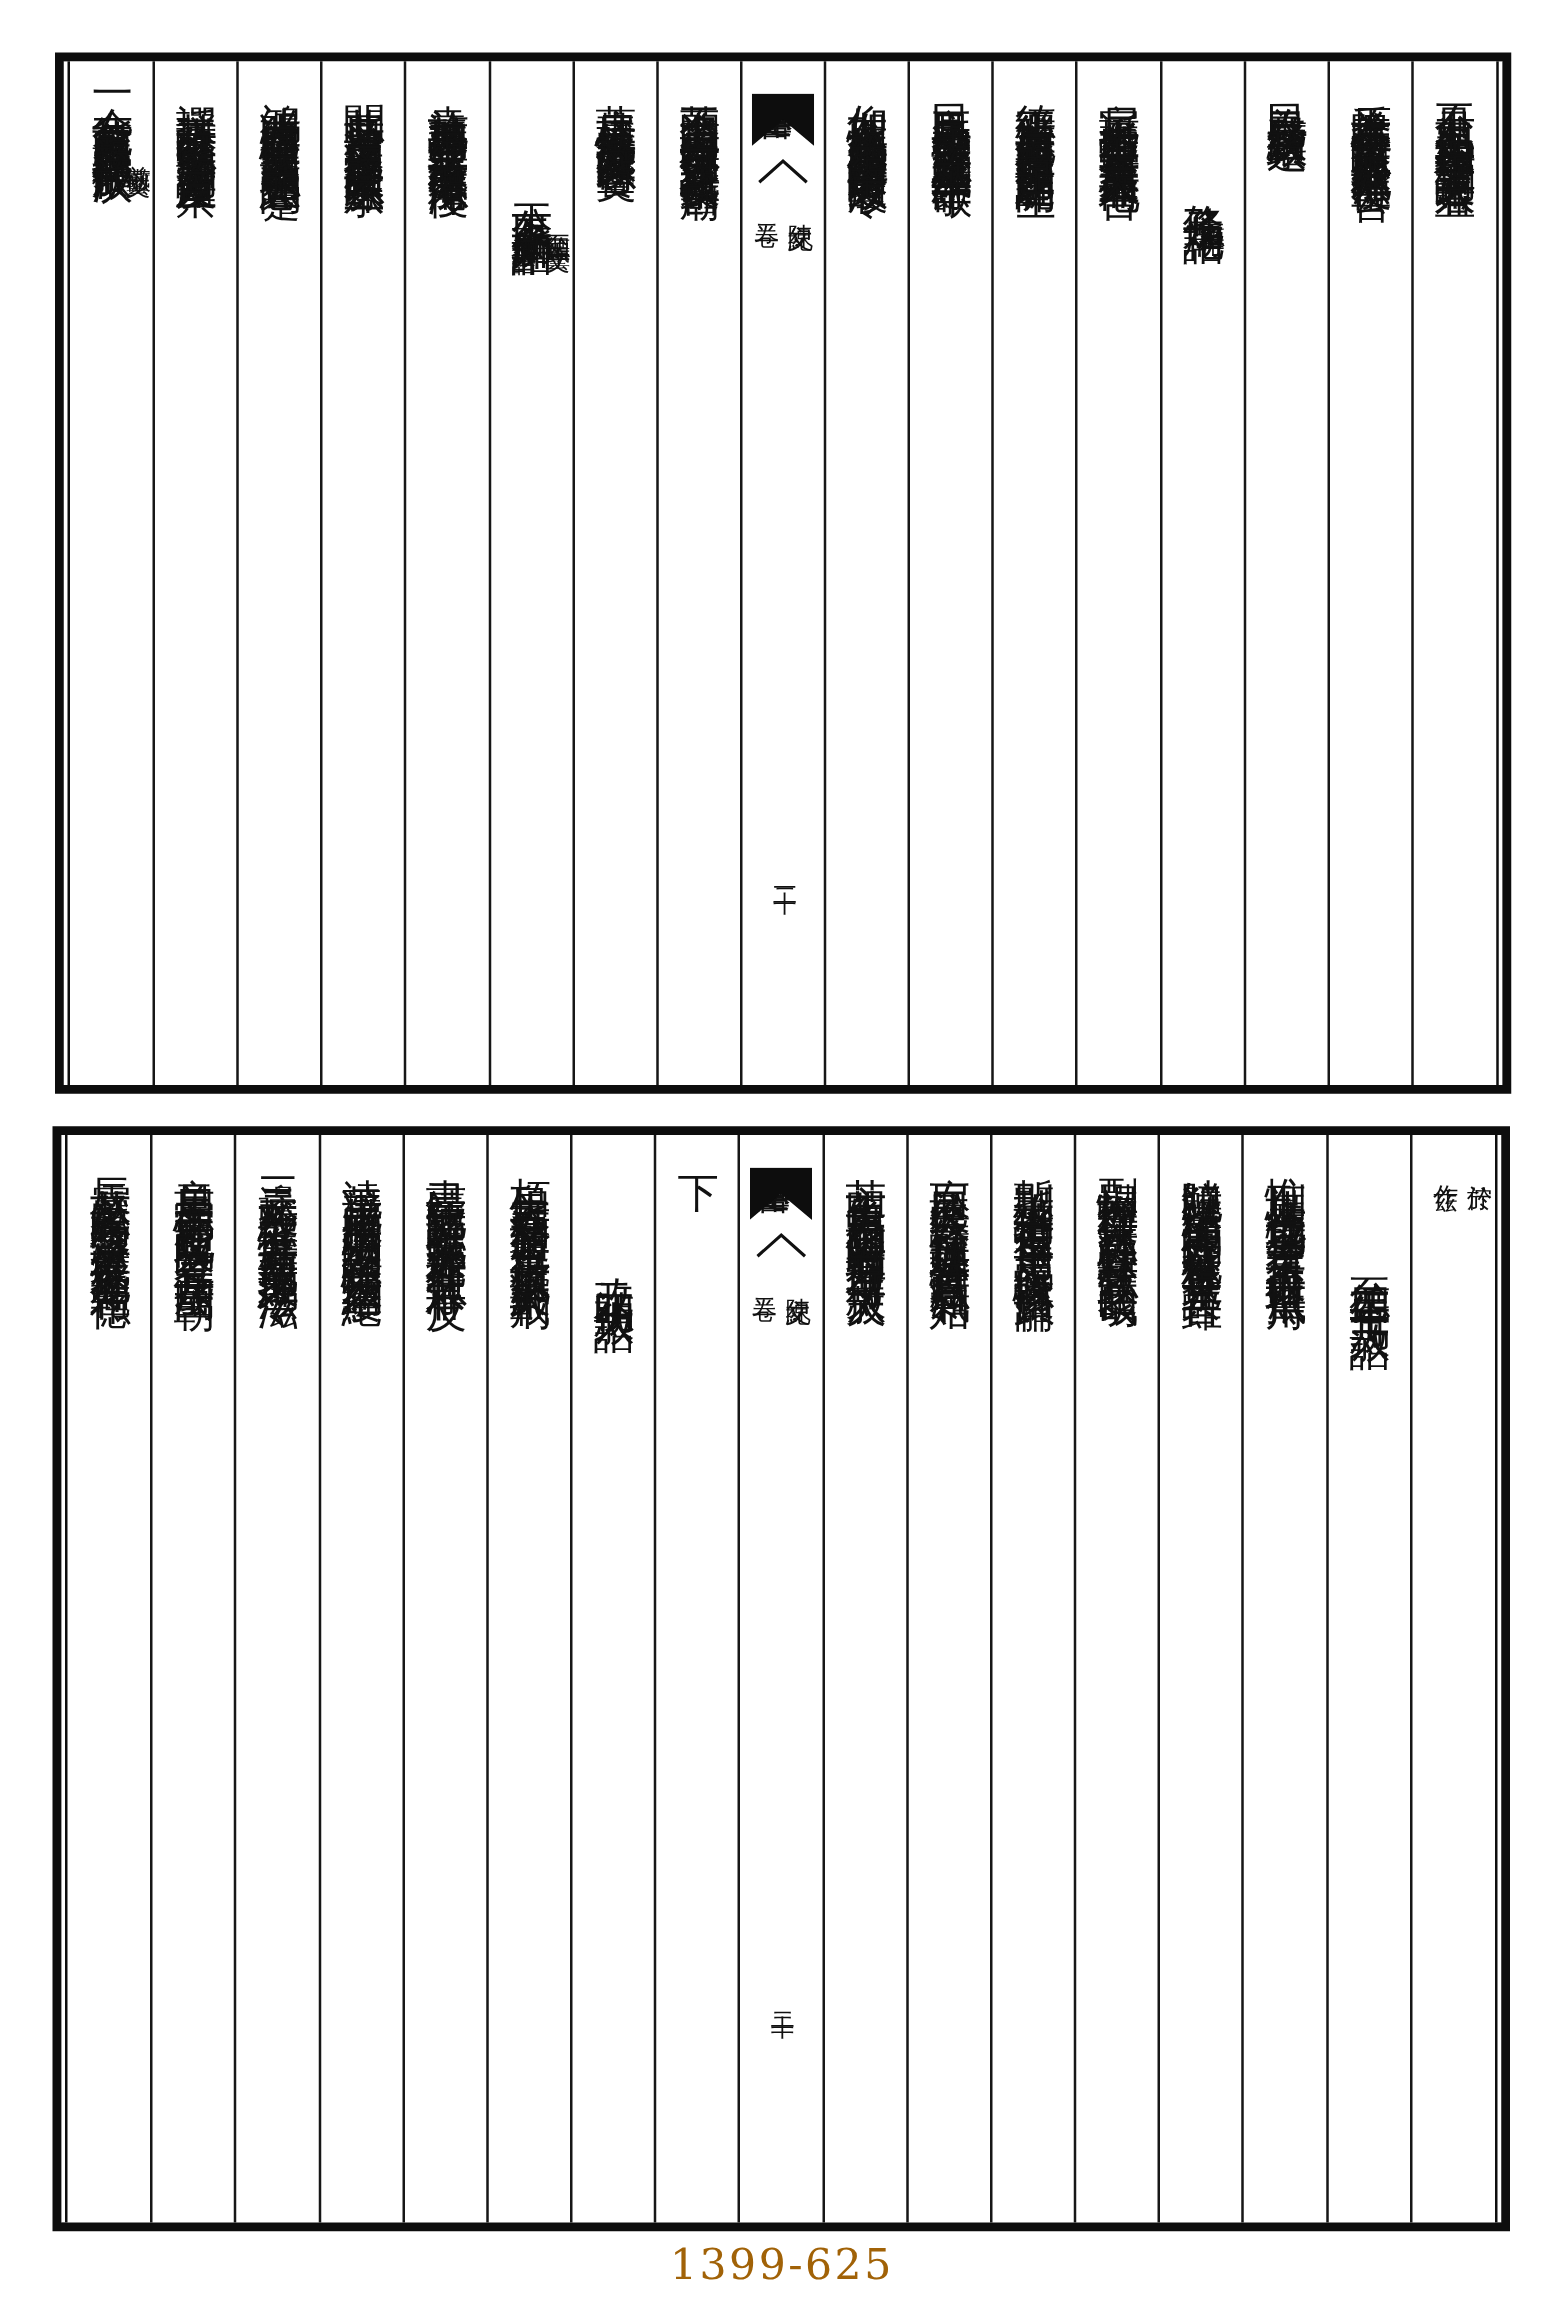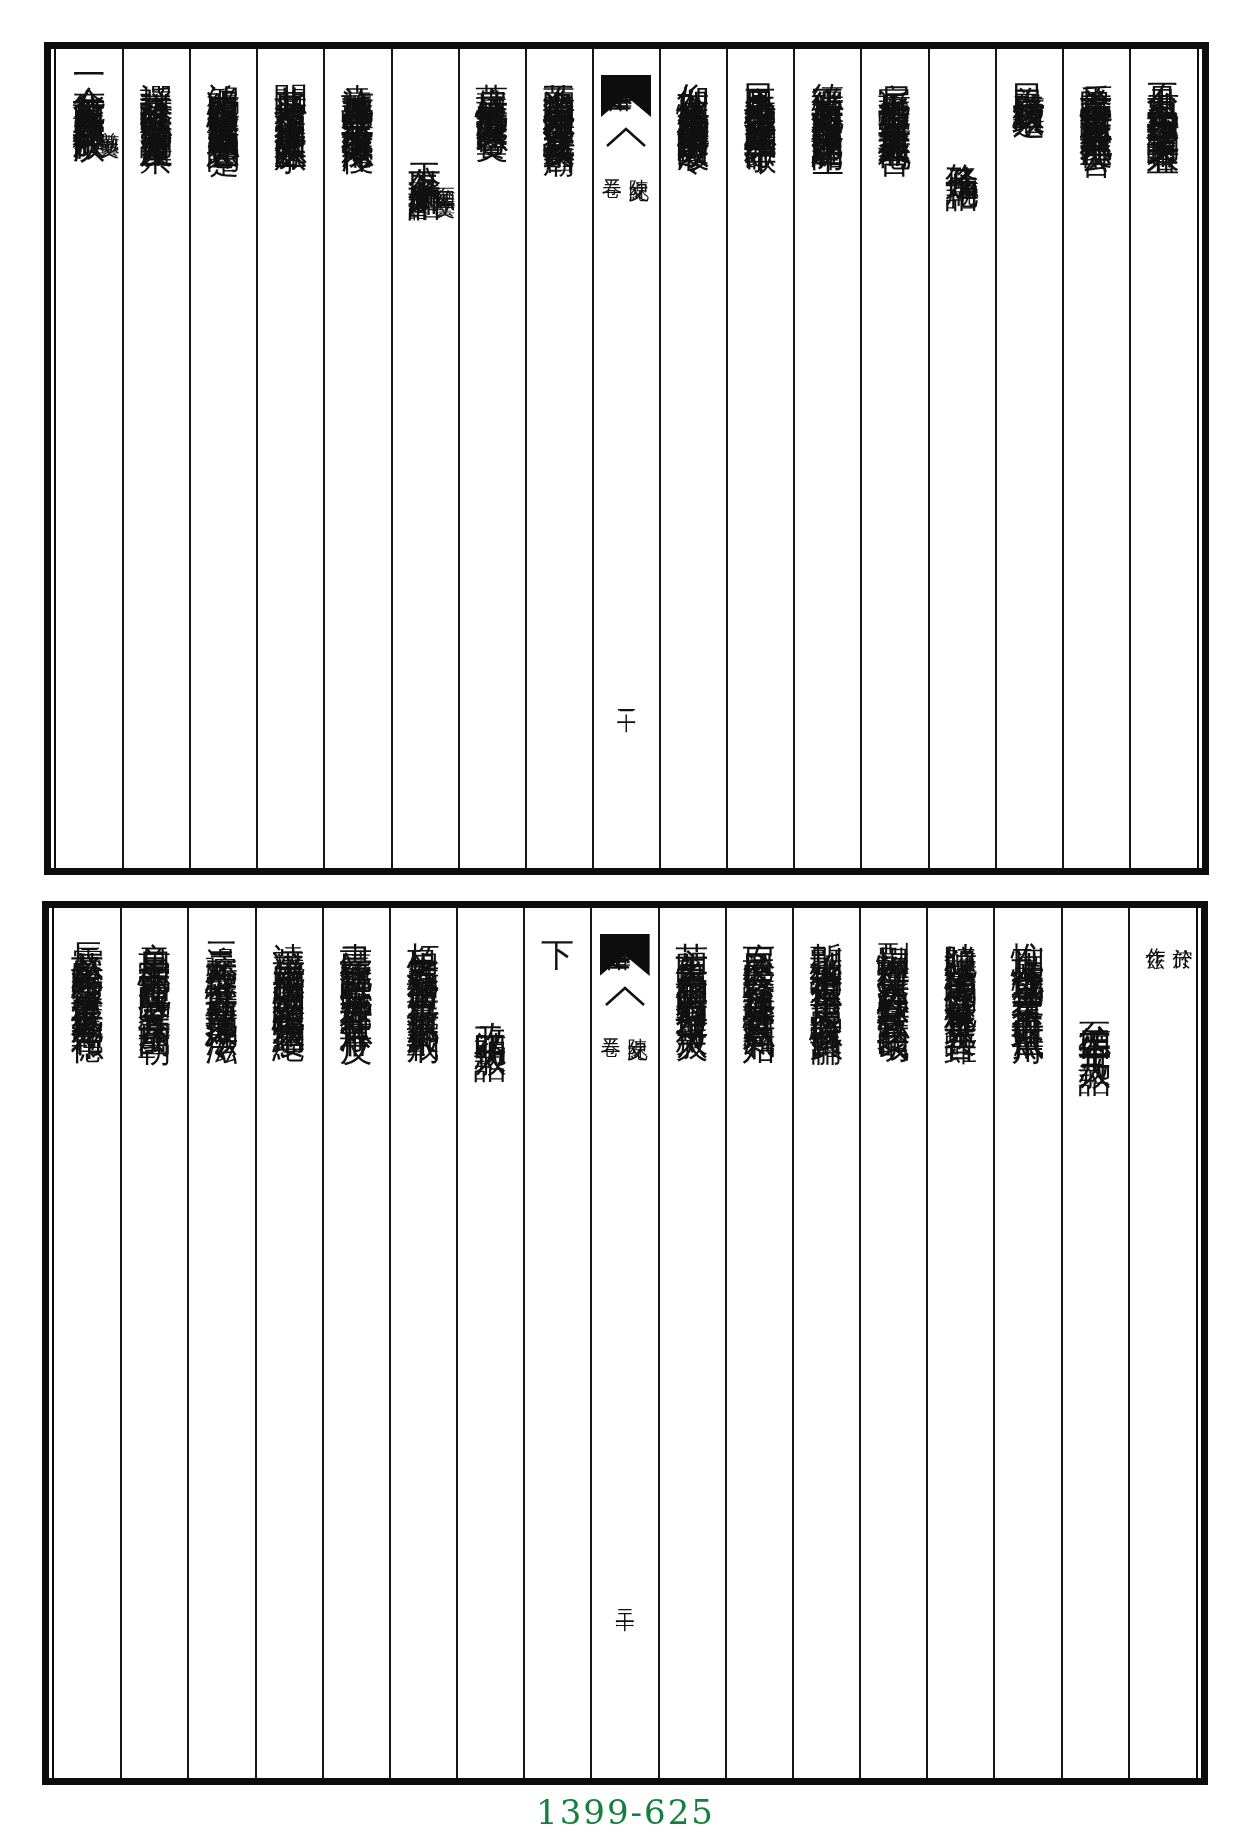--- a/index.html
+++ b/index.html
@@ -46,21 +46,21 @@
     clip-path:polygon(0 0,100% 0,100% 100%,50% 50%,0 100%);
   }
   .chev{display:inline-block;vertical-align:middle;margin:2px 0 6px 0;}
   .pageno{
     position:absolute;top:79%;left:50%;transform:translateX(-50%);
     writing-mode:vertical-rl;text-orientation:upright;
     font-size:19px;letter-spacing:2px;line-height:22px;
   }
   .plate{
     position:absolute;left:0;right:0;top:1792px;text-align:center;
-    font-size:34px;letter-spacing:2px;color:#15803d;
+    font-size:34px;letter-spacing:2px;color:#a16207;
     font-family:"DejaVu Serif","Liberation Serif",serif;
   }
 </style>
 </head>
 <body>
 
 <div class="page">
 
   <div class="block block-top">
     <div class="cols">

